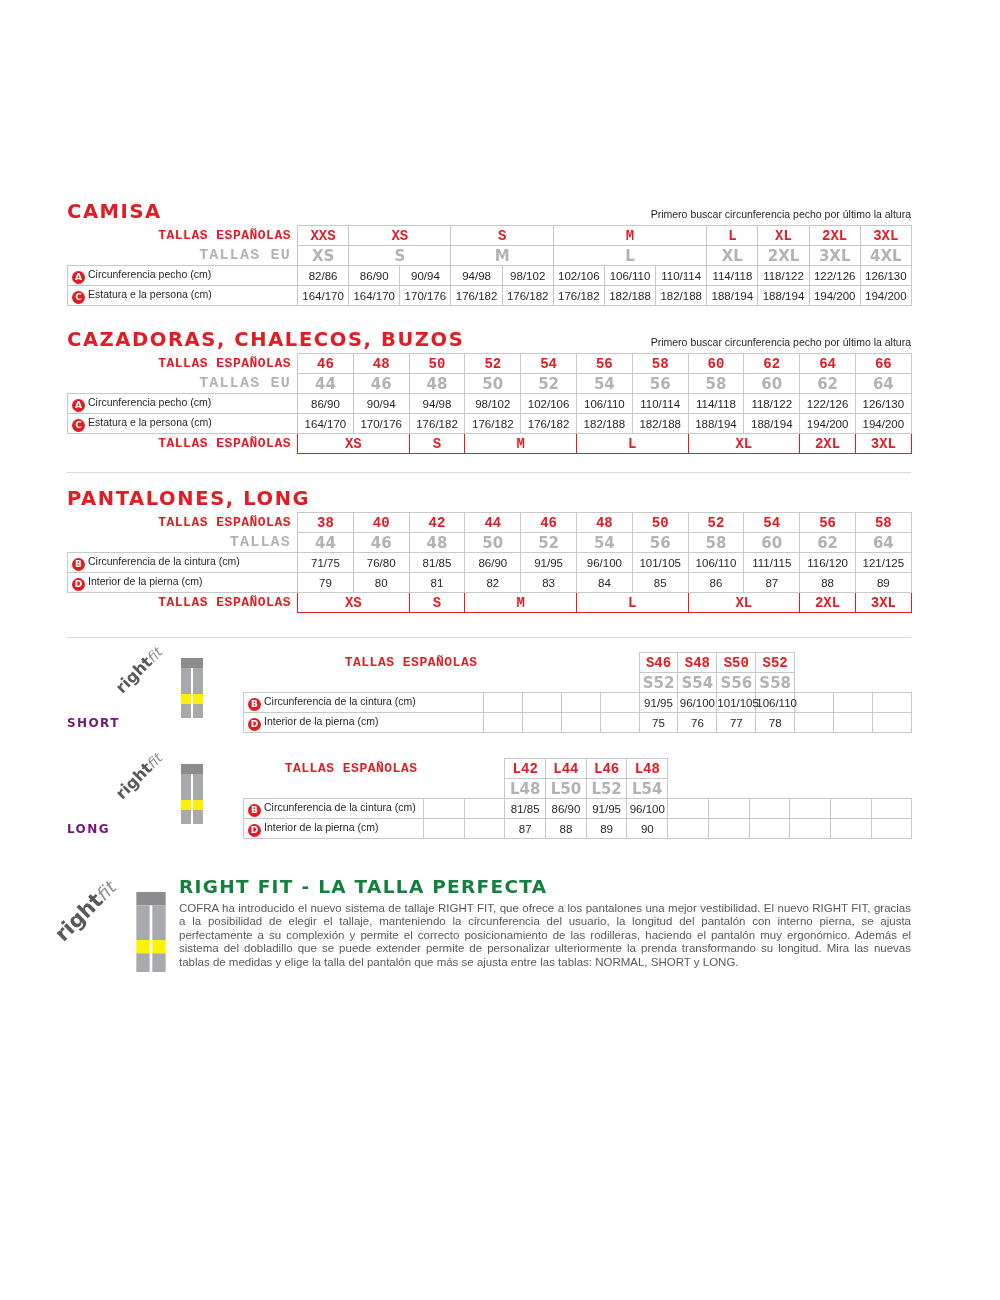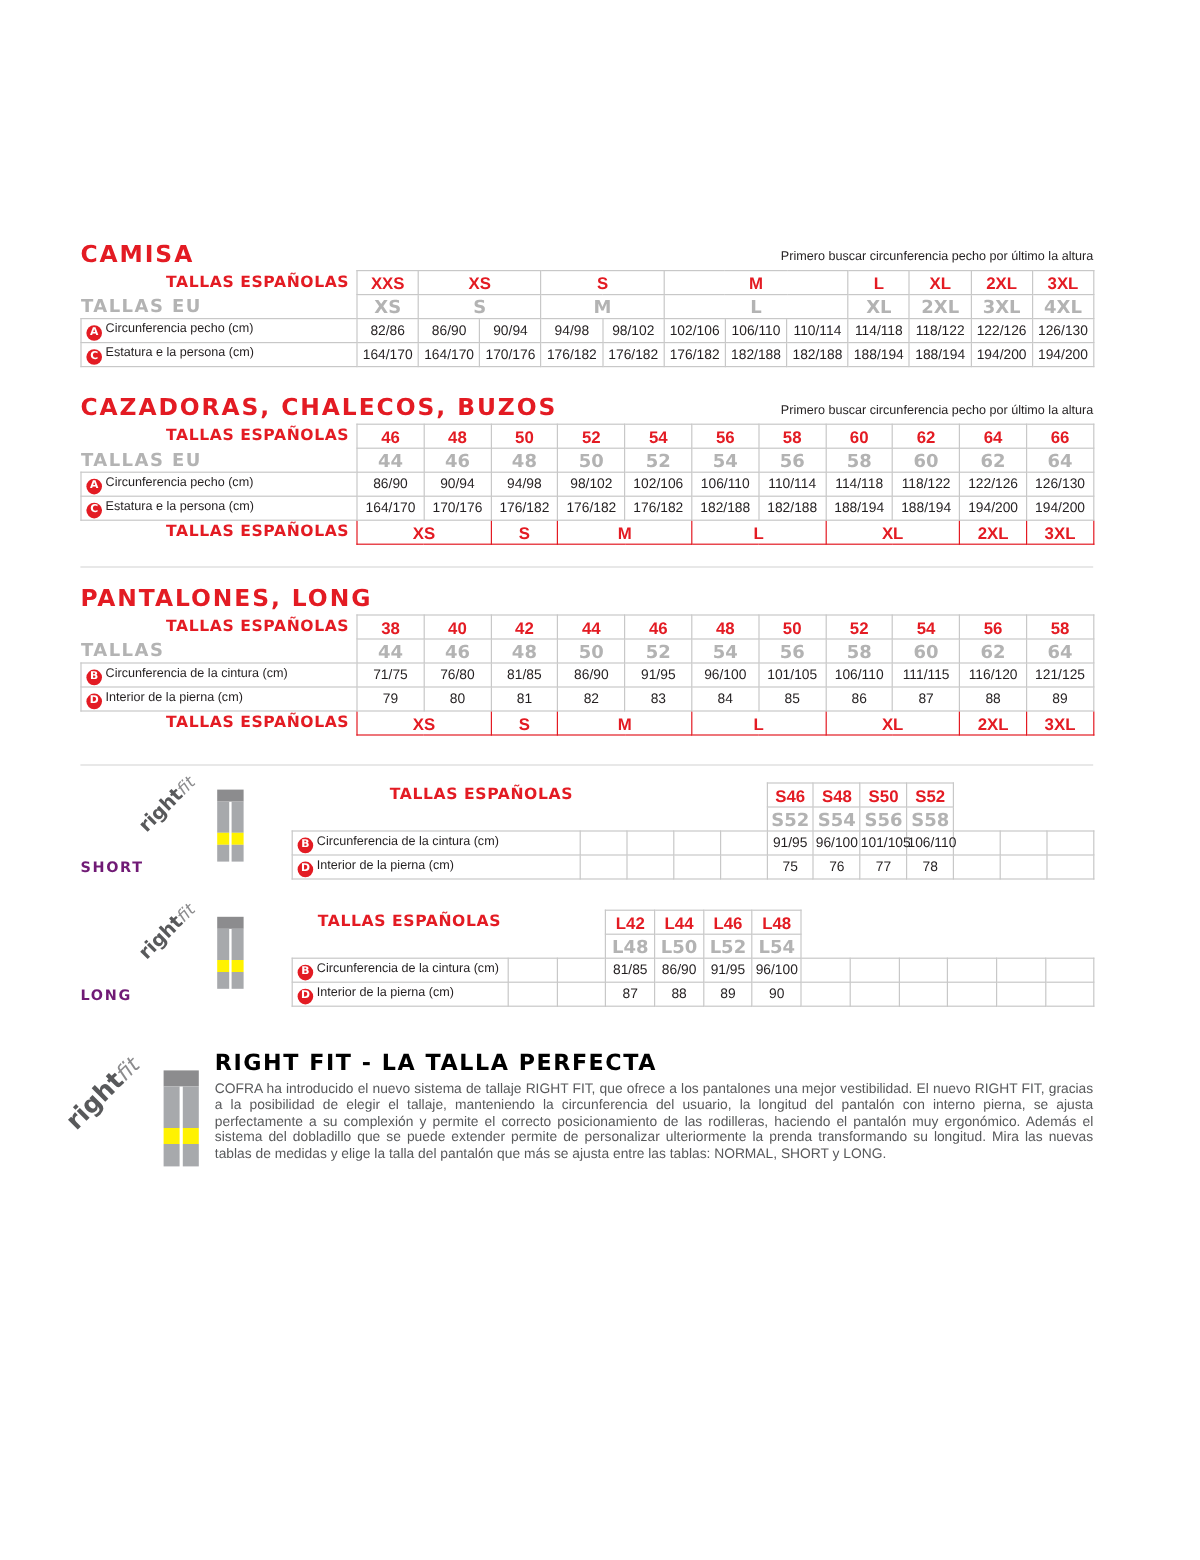--- a/index.html
+++ b/index.html
@@ -62,44 +62,44 @@
     letter-spacing: 0.5px;
     text-align: right;
     padding-right: 6px;
     font-family: "DejaVu Sans", sans-serif;
   }
   .lbl-eu {
     color: #b3b3b3;
     font-weight: bold;
     font-size: 15px;
     letter-spacing: 1.2px;
-    text-align: left;
+    text-align: right;
     padding-right: 6px;
     font-family: "DejaVu Sans", sans-serif;
   }
   .v-es {
     color: #e31b23;
     font-weight: bold;
     font-size: 14px;
-    font-family: Liberation Sans, sans-serif;
+    font-family: Liberation Mono, monospace;
   }
   .v-eu {
     color: #b3b3b3;
     font-weight: bold;
     font-size: 15px;
     font-family: "DejaVu Sans", sans-serif;
   }
   .rowlabel {
     text-align: left;
     padding-left: 4px;
     font-size: 10.5px;
     white-space: nowrap;
   }
   .redline td { border-color: #e31b23; }
-  .noborder { border: none; }
+  .noborder { border: none; font-family: Liberation Mono, monospace; }
   .bullet {
     display: inline-block;
     width: 13px;
     height: 13px;
     line-height: 13px;
     border-radius: 50%;
     background: #e31b23;
     color: #fff;
     font-size: 9px;
     font-weight: bold;
@@ -179,21 +179,21 @@
     margin-top: 30px;
   }
   .footer-logo {
     flex: 0 0 112px;
     padding-top: 8px;
   }
   .footer-text { flex: 1 1 auto; }
   .footer-title {
     font-size: 18.5px;
     font-weight: bold;
-    color: #000000;
+    color: #15803d;
     letter-spacing: 1.3px;
     margin-bottom: 5px;
     font-family: "DejaVu Sans", sans-serif;
   }
   .footer-body {
     font-size: 11.5px;
     line-height: 13.4px;
     color: #58595b;
     text-align: justify;
   }

